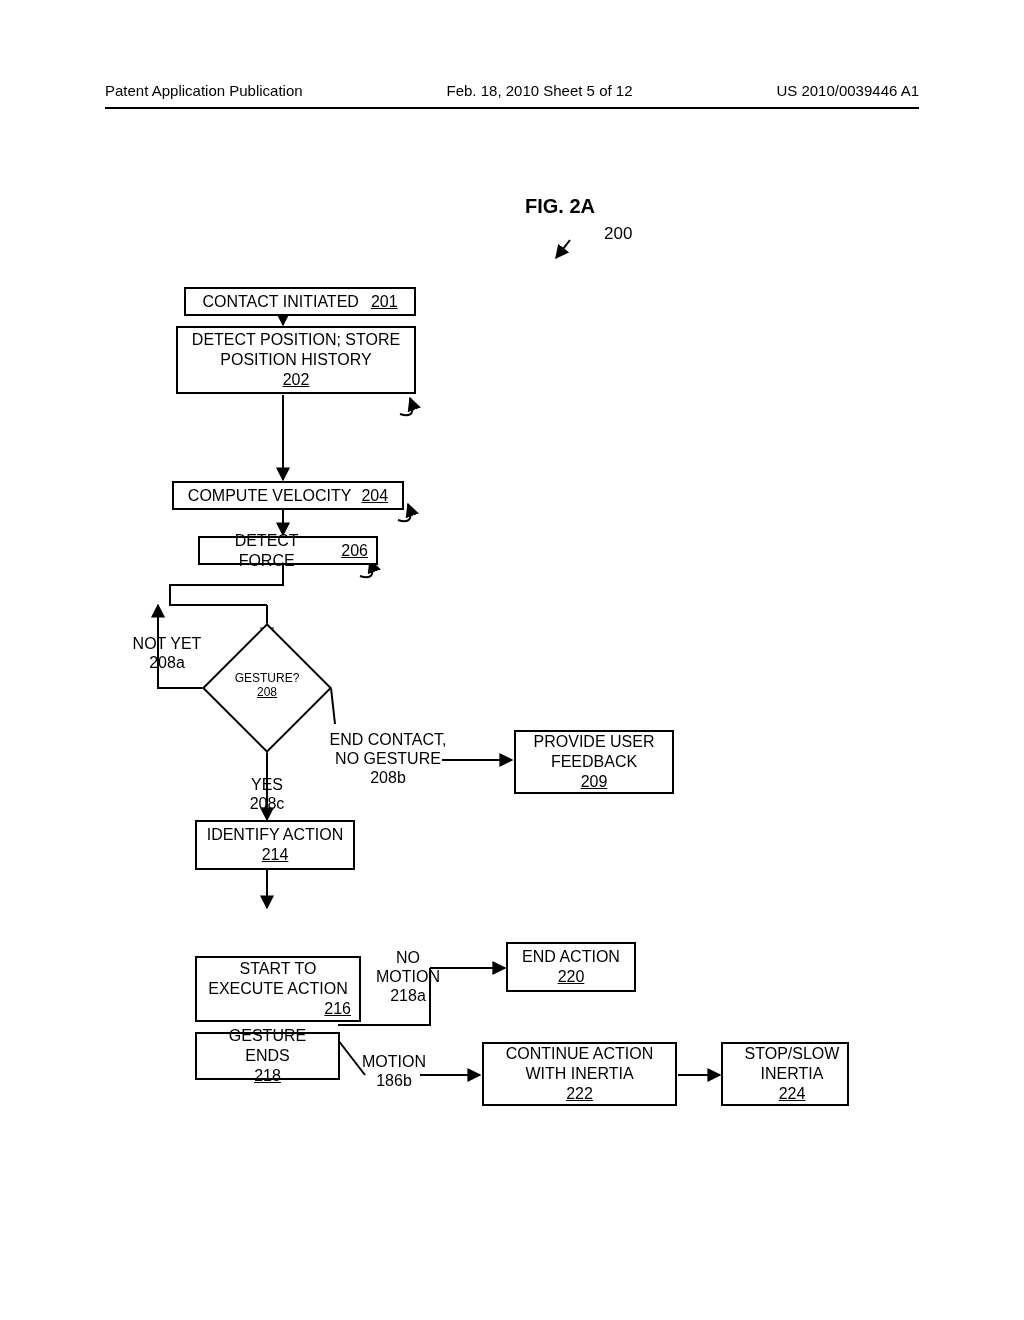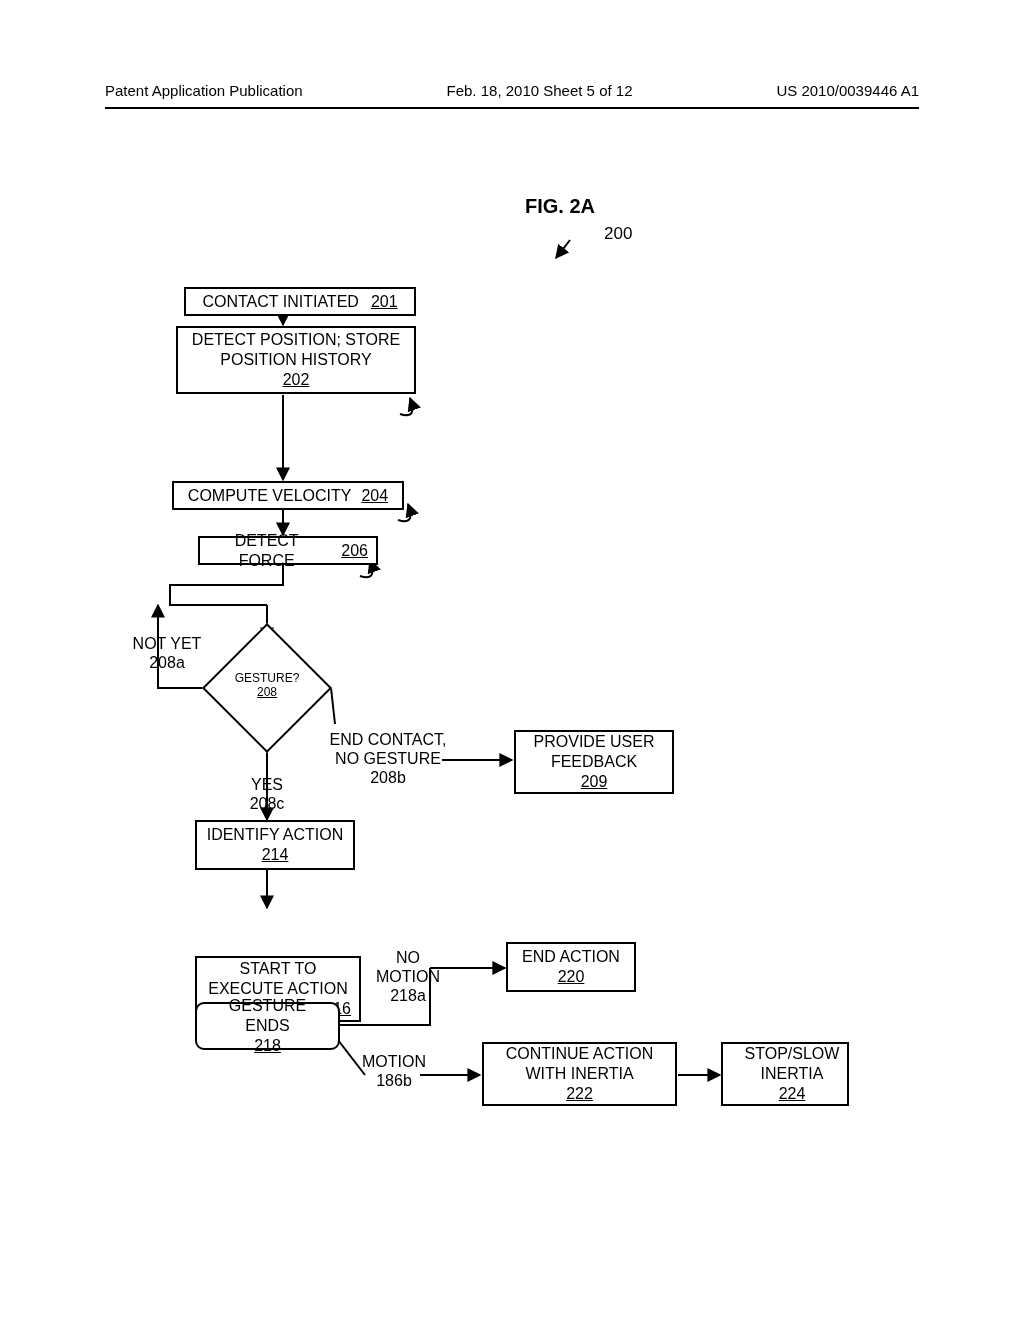--- a/index.html
+++ b/index.html
@@ -186,21 +186,21 @@
   <div class="box" style="left:195px; top:820px; width:160px; height:50px;">
     <span>IDENTIFY ACTION</span>
     <span class="ref">214</span>
   </div>
 
   <div class="box" style="left:195px; top:956px; width:166px; height:66px;align-items:flex-end;">
     <span>START TO EXECUTE ACTION</span>
     <span class="ref">216</span>
   </div>
 
-  <div class="box" style="left:195px; top:1002px; width:145px; height:48px;border-radius:9px;">
+  <div class="box" style="left:195px; top:1032px; width:145px; height:48px;">
     <span>GESTURE ENDS</span>
     <span class="ref">218</span>
   </div>
 
   <div class="box" style="left:506px; top:942px; width:130px; height:50px;">
     <span>END ACTION</span>
     <span class="ref">220</span>
   </div>
 
   <div class="box" style="left:482px; top:1042px; width:195px; height:64px;">

